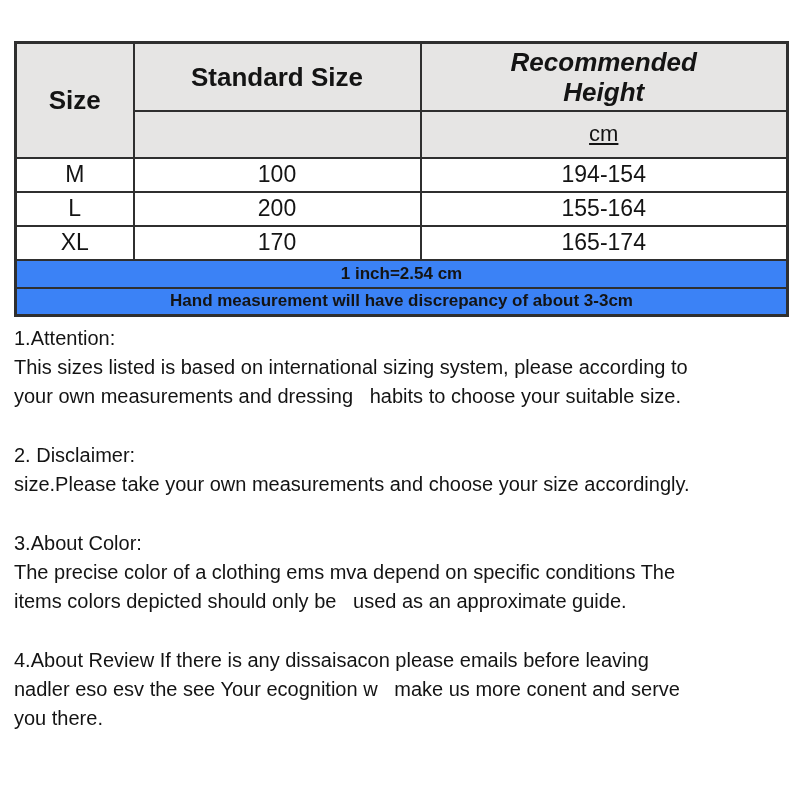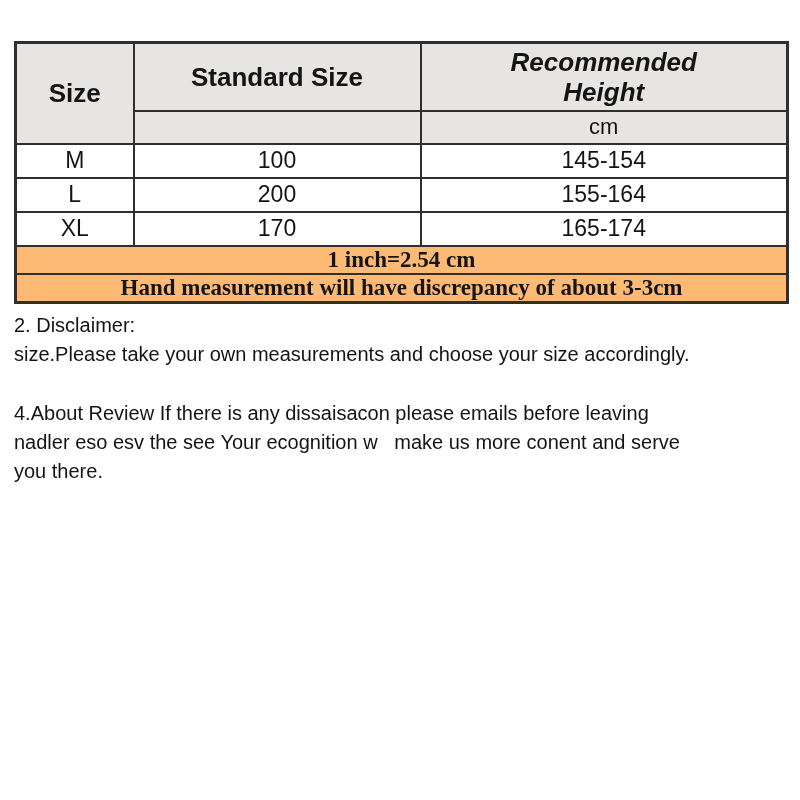--- a/index.html
+++ b/index.html
@@ -23,40 +23,40 @@
     text-align: center;
     vertical-align: middle;
     padding: 0;
     overflow: hidden;
   }
   .col-size { width: 118px; }
   .col-standard { width: 287px; }
   .col-height { width: 367px; }
 
   tr.row-head1 { height: 68px; }
-  tr.row-sub   { height: 33px; }
+  tr.row-sub   { height: 47px; text-decoration: underline; }
   tr.row-data  { height: 34px; }
   tr.row-note  { height: 28px; }
 
   .hdr {
     background: #e6e5e4;
     font-size: 26px;
     font-weight: bold;
     line-height: 30px;
   }
   .hdr-rec { white-space: pre-line; font-style: italic; }
   .hdr-sub { font-weight: normal; font-size: 22px; }
 
   td.cell { font-size: 23px; background: #ffffff; }
 
   td.note-cell {
-    font-family: Liberation Serif, serif;
+    font-family: Liberation Sans, sans-serif;
     font-weight: bold;
-    font-size: 23px;
-    background: #fdba74;
+    font-size: 17px;
+    background: #3b82f6;
     white-space: pre;
   }
 
   .notes-text {
     margin-top: 7px;
     font-size: 20px;
     line-height: 29px;
     color: #141414;
   }
   .section { margin: 0 0 30px 0; }
@@ -81,21 +81,21 @@
 Height</th>
       </tr>
       <tr class="row-sub">
         <th class="hdr hdr-sub"></th>
         <th class="hdr hdr-sub">cm</th>
       </tr>
 
       <tr class="row-data">
         <td class="cell">M</td>
         <td class="cell">100</td>
-        <td class="cell">145-154</td>
+        <td class="cell">194-154</td>
       </tr>
       <tr class="row-data">
         <td class="cell">L</td>
         <td class="cell">200</td>
         <td class="cell">155-164</td>
       </tr>
       <tr class="row-data">
         <td class="cell">XL</td>
         <td class="cell">170</td>
         <td class="cell">165-174</td>
@@ -105,26 +105,36 @@
         <td colspan="3" class="note-cell">1 inch=2.54 cm</td>
       </tr>
       <tr class="row-note">
         <td colspan="3" class="note-cell">Hand measurement will have discrepancy of about 3-3cm</td>
       </tr>
     </tbody>
   </table>
 
   <div class="notes-text">
 
+    <div class="section">
+      <div class="line">1.Attention:</div>
+      <div class="line">This sizes listed is based on international sizing system, please according to</div>
+      <div class="line">your own measurements and dressing   habits to choose your suitable size.</div>
+    </div>
 
     <div class="section">
       <div class="line">2. Disclaimer:</div>
       <div class="line">size.Please take your own measurements and choose your size accordingly.</div>
     </div>
 
+    <div class="section">
+      <div class="line">3.About Color:</div>
+      <div class="line">The precise color of a clothing ems mva depend on specific conditions The</div>
+      <div class="line">items colors depicted should only be   used as an approximate guide.</div>
+    </div>
 
     <div class="section">
       <div class="line">4.About Review If there is any dissaisacon please emails before leaving</div>
       <div class="line">nadler eso esv the see Your ecognition w   make us more conent and serve</div>
       <div class="line">you there.</div>
     </div>
 
   </div>
 </div>
 

